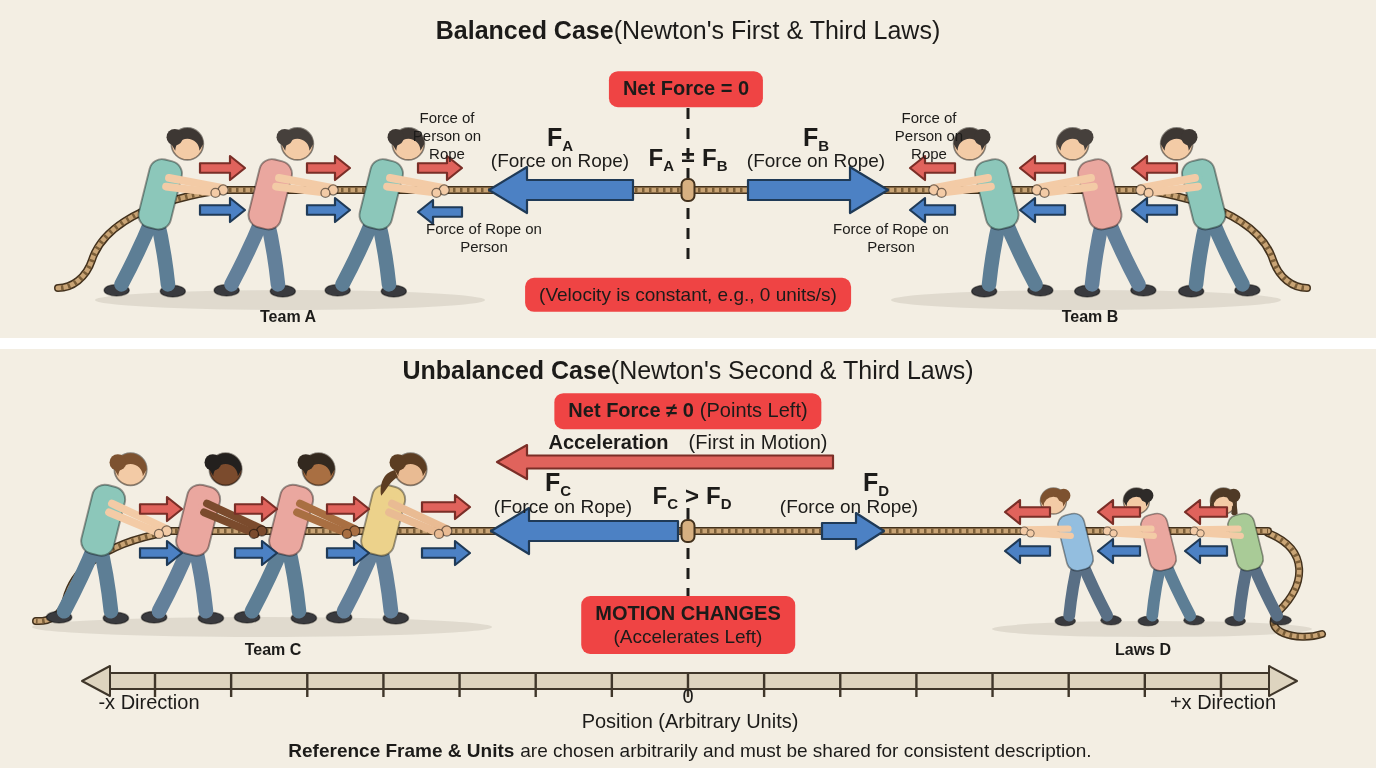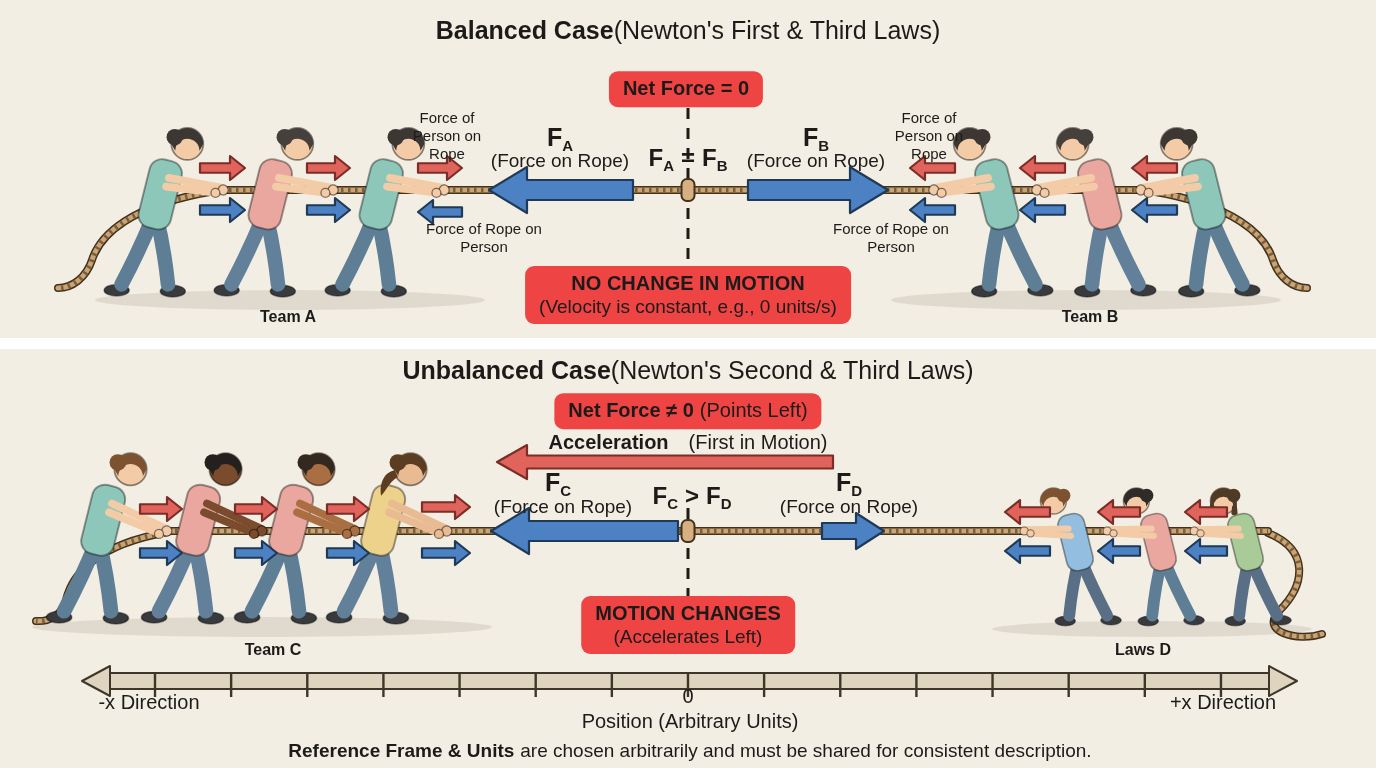--- a/index.html
+++ b/index.html
@@ -368,21 +368,20 @@
 <div class="label equation" style="left:688px;top:159px">
   <span>F</span><sub>A</sub><span class="op">=</span><span>F</span><sub>B</sub>
 </div>
 
 <div class="label flabel" style="left:816px;top:139px">
   <span>F</span><sub>B</sub>
 </div>
 <div class="label caption" style="left:816px;top:161px">(Force on Rope)</div>
 
 <div class="label badge" style="left:688px;top:295px">
-  <div class="badge-line1">NO CHANGE IN MOTION</div>
   <div class="badge-line2">(Velocity is constant, e.g., 0 units/s)</div>
 </div>
 
 <div class="label team" style="left:288px;top:317px">Team A</div>
 <div class="label team" style="left:1090px;top:317px">Team B</div>
 
 <div class="label title" style="left:688px;top:371px">
   <b>Unbalanced Case</b><span>(Newton's Second &amp; Third Laws)</span>
 </div>
 
@@ -396,21 +395,21 @@
 
 <div class="label flabel" style="left:558px;top:484px">
   <span>F</span><sub>C</sub>
 </div>
 <div class="label caption" style="left:563px;top:507px">(Force on Rope)</div>
 
 <div class="label equation" style="left:692px;top:497px">
   <span>F</span><sub>C</sub><span class="op">&gt;</span><span>F</span><sub>D</sub>
 </div>
 
-<div class="label flabel" style="left:849px;top:484px">
+<div class="label flabel" style="left:876px;top:484px">
   <span>F</span><sub>D</sub>
 </div>
 <div class="label caption" style="left:849px;top:507px">(Force on Rope)</div>
 
 <div class="label badge" style="left:688px;top:625px">
   <div class="badge-line1">MOTION CHANGES</div>
   <div class="badge-line2">(Accelerates Left)</div>
 </div>
 
 <div class="label team" style="left:273px;top:650px">Team C</div>

